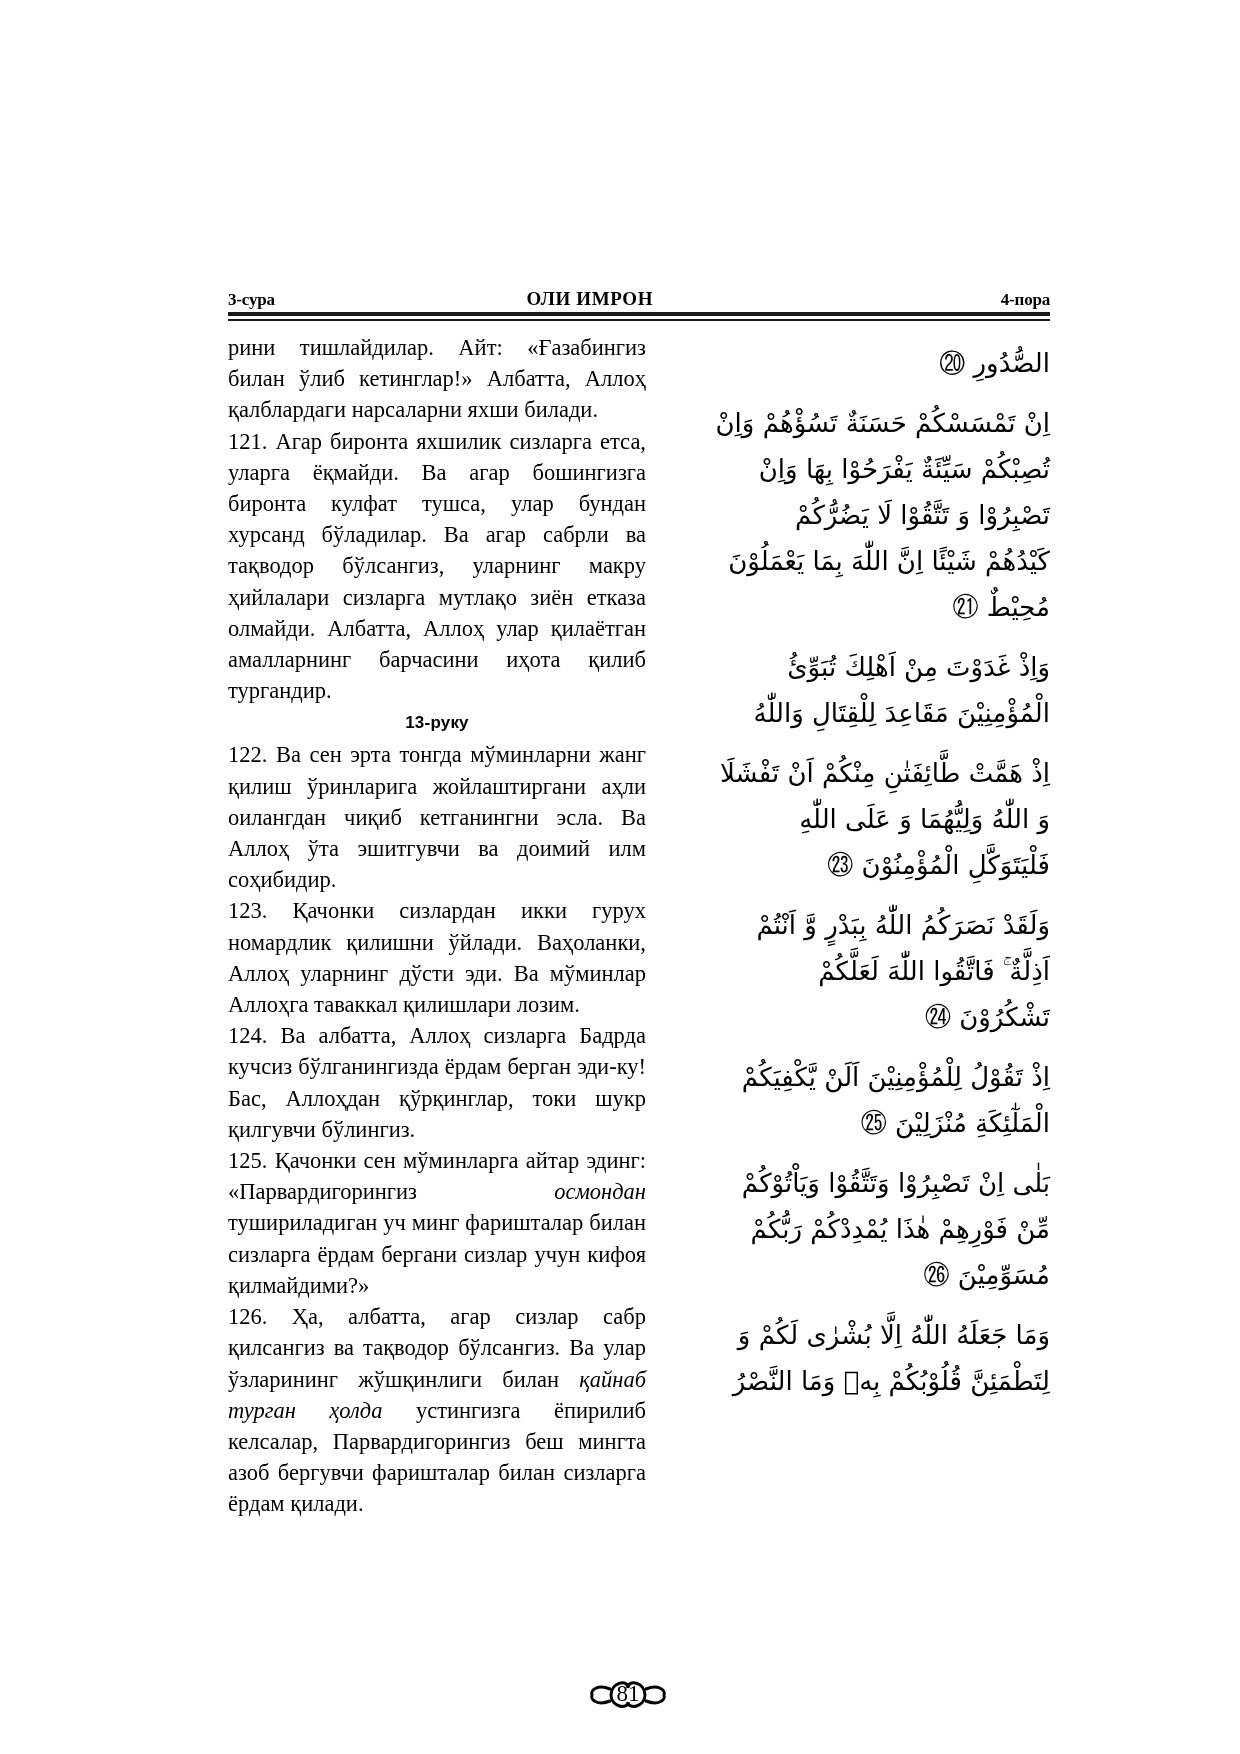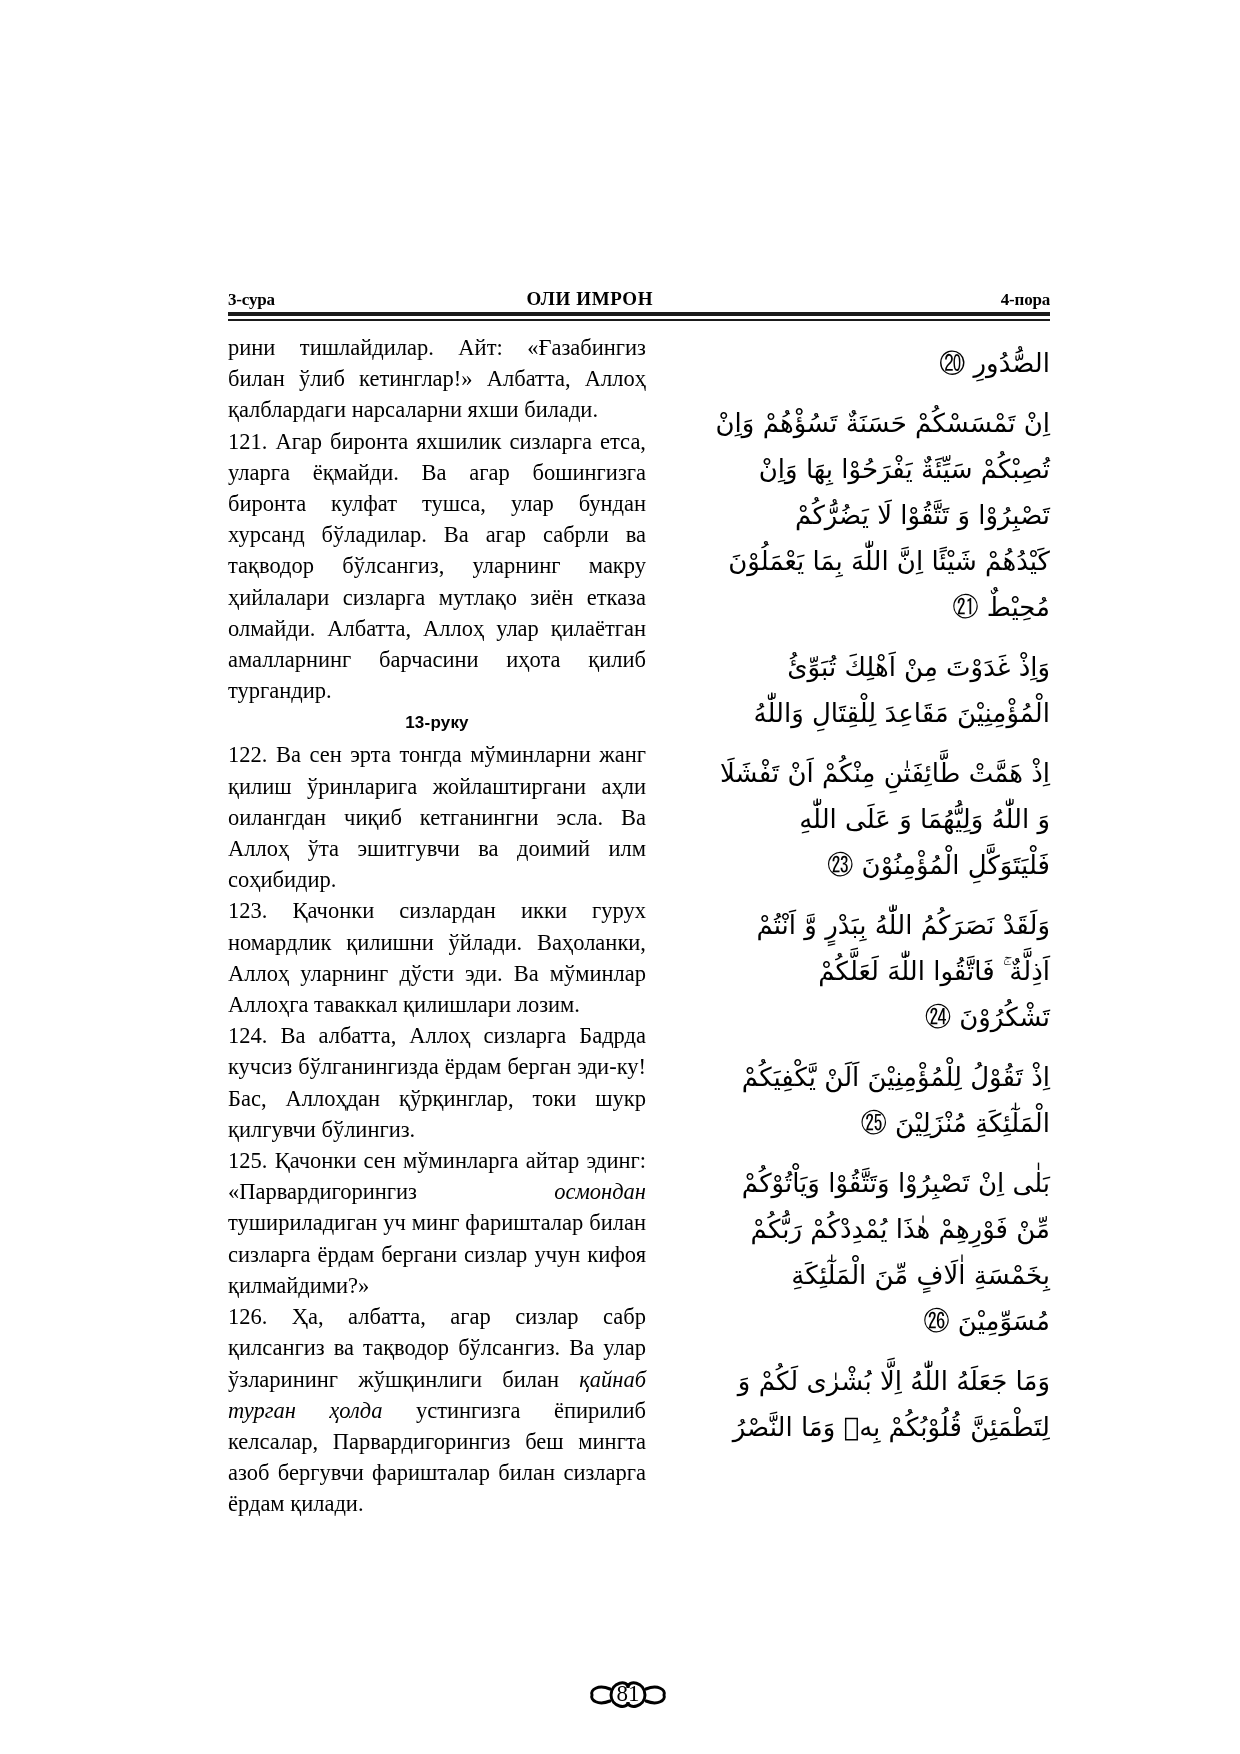--- a/index.html
+++ b/index.html
@@ -228,21 +228,20 @@
           <div class="ar-line">اَذِلَّةٌ ۚ فَاتَّقُوا اللّٰهَ لَعَلَّكُمْ</div>
           <div class="ar-line">تَشْكُرُوْنَ ㉔</div>
         </div>
       <div class="ar-group">
           <div class="ar-line">اِذْ تَقُوْلُ لِلْمُؤْمِنِيْنَ اَلَنْ يَّكْفِيَكُمْ</div>
           <div class="ar-line">الْمَلٰٓئِكَةِ مُنْزَلِيْنَ ㉕</div>
         </div>
       <div class="ar-group">
           <div class="ar-line">بَلٰى اِنْ تَصْبِرُوْا وَتَتَّقُوْا وَيَاْتُوْكُمْ</div>
           <div class="ar-line">مِّنْ فَوْرِهِمْ هٰذَا يُمْدِدْكُمْ رَبُّكُمْ</div>
-          <div class="ar-line">بِخَمْسَةِ اٰلَافٍ مِّنَ الْمَلٰٓئِكَةِ</div>
           <div class="ar-line">مُسَوِّمِيْنَ ㉖</div>
         </div>
       <div class="ar-group">
           <div class="ar-line">وَمَا جَعَلَهُ اللّٰهُ اِلَّا بُشْرٰى لَكُمْ وَ</div>
           <div class="ar-line">لِتَطْمَئِنَّ قُلُوْبُكُمْ بِهٖ وَمَا النَّصْرُ</div>
         </div>
     </div>
 
   </div>
 

